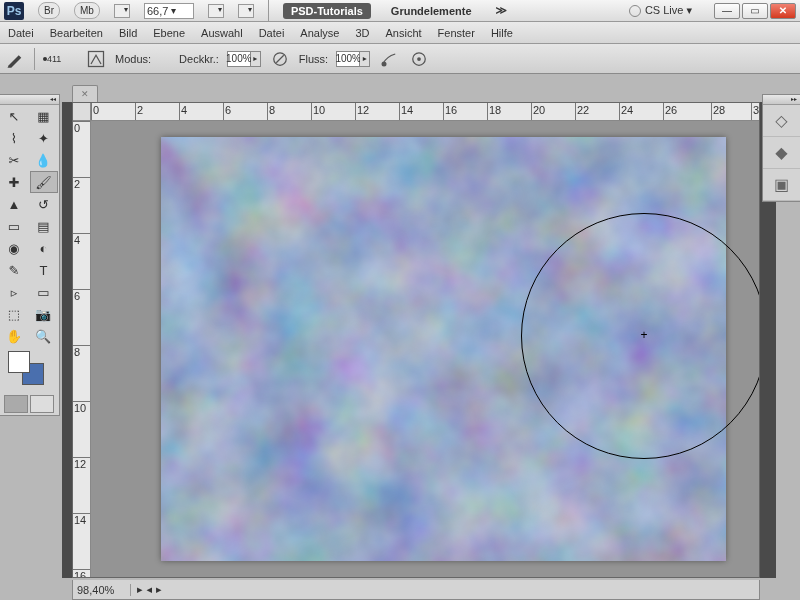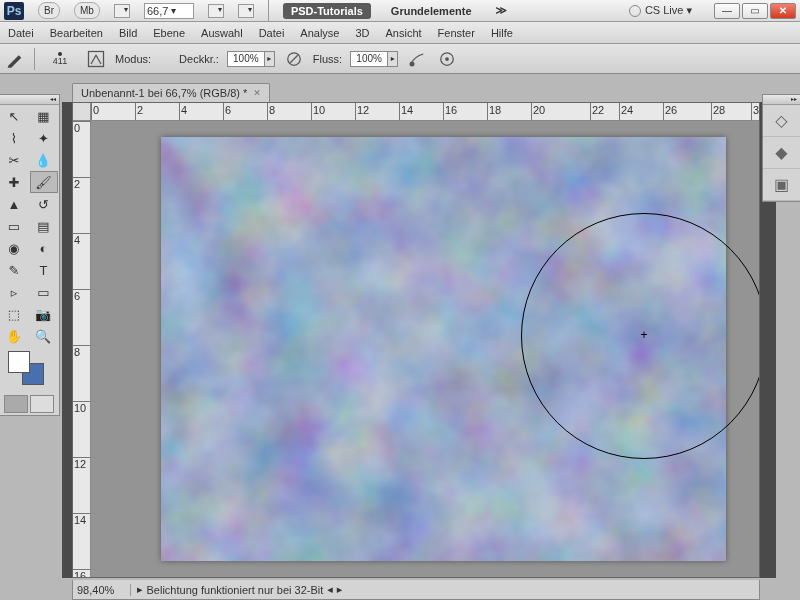--- a/index.html
+++ b/index.html
@@ -15,26 +15,26 @@
 .chev{font-weight:bold;padding:0 4px}
 .cs-live{display:flex;align-items:center;gap:4px;margin-left:auto}
 .cs-circ{width:12px;height:12px;border:1px solid #888;border-radius:50%}
 .win-ctrls{display:flex;gap:2px;margin-left:8px}
 .wc{width:26px;height:16px;border:1px solid #888;background:linear-gradient(#fdfdfd,#e4e4e4);display:flex;align-items:center;justify-content:center;border-radius:2px;font-size:10px}
 .wc.close{background:linear-gradient(#f08070,#d43a20);color:#fff;font-weight:bold}
 .menu-bar{height:22px;background:linear-gradient(#eaeaea,#d6d6d6);border-bottom:1px solid #999;display:flex;align-items:center;padding:0 8px;gap:16px}
 .menu-bar span{cursor:pointer}
 .opt-bar{height:30px;background:linear-gradient(#e6e6e6,#cfcfcf);border-bottom:1px solid #8a8a8a;display:flex;align-items:center;padding:0 4px;gap:8px;font-size:11px}
 .opt-ic{width:22px;height:22px;display:flex;align-items:center;justify-content:center;border:1px solid transparent}
-.brush-prev{display:flex;flex-direction:column;align-items:center;width:34px}
+.brush-prev{display:flex;align-items:center;width:34px}
 .brush-dot{width:4px;height:4px;background:#333;border-radius:50%}
 .sep{width:1px;height:22px;background:#999}
 .mode-sel{width:130px;height:18px;background:#fff;border:1px solid #888;display:flex;align-items:center;padding:0 4px;position:relative}
 .mode-sel:after{content:"▾";position:absolute;right:3px;font-size:9px}
-.pct-box{width:38px;height:16px;background:#fff;border:1px solid #888;text-align:center;display:inline-flex;align-items:center;justify-content:center;font-size:10px}
+.pct-box{width:24px;height:16px;background:#fff;border:1px solid #888;text-align:center;display:inline-flex;align-items:center;justify-content:center;font-size:10px}
 .arr-btn{width:10px;height:16px;background:#ddd;border:1px solid #888;display:inline-flex;align-items:center;justify-content:center;font-size:8px;border-left:none}
 .doc-strip{height:6px;background:#b8b8b8}
 .workspace{position:absolute;top:80px;left:0;right:0;bottom:0;background:#b8b8b8}
 .tool-col{position:absolute;left:0;top:14px;width:60px;background:#d4d4d4;border:1px solid #888;border-left:none;z-index:5}
 .tool-hdr{height:10px;background:linear-gradient(#e8e8e8,#c8c8c8);border-bottom:1px solid #999;position:relative}
 .tool-hdr:before{content:"◂◂";font-size:6px;position:absolute;right:3px;top:0}
 .tool-grid{display:grid;grid-template-columns:1fr 1fr}
 .tool{width:28px;height:22px;display:flex;align-items:center;justify-content:center;font-size:13px;cursor:pointer;border:1px solid transparent}
 .tool.sel{background:#bcbcbc;border:1px solid #888}
 .swatches{padding:6px 4px;position:relative;height:46px}
@@ -192,41 +192,40 @@
     <div class="qm-row">
       <div class="qm act"></div>
       <div class="qm"></div>
     </div>
   </div>
 
   <div class="side-strip-l"></div>
 
   <div class="tab-strip">
     <div class="doc-tab">
-      <span>Unbenannt-1 bei 66,7% (RGB/8) *</span>
       <span class="x">✕</span>
     </div>
   </div>
 
   <div class="canvas-wrap">
     <div class="ruler-c"></div>
     <div class="ruler-h">
         <div class="tks" id="rh">
           <div class="tk" style="left: 0px;">0</div>
           <div class="tk" style="left: 44px;">2</div>
           <div class="tk" style="left: 88px;">4</div>
           <div class="tk" style="left: 132px;">6</div>
           <div class="tk" style="left: 176px;">8</div>
           <div class="tk" style="left: 220px;">10</div>
           <div class="tk" style="left: 264px;">12</div>
           <div class="tk" style="left: 308px;">14</div>
           <div class="tk" style="left: 352px;">16</div>
           <div class="tk" style="left: 396px;">18</div>
           <div class="tk" style="left: 440px;">20</div>
-          <div class="tk" style="left: 499px;">22</div>
+          <div class="tk" style="left: 484px;">22</div>
           <div class="tk" style="left: 528px;">24</div>
           <div class="tk" style="left: 572px;">26</div>
           <div class="tk" style="left: 620px;">28</div>
           <div class="tk" style="left: 660px;">30</div>
         </div>
       </div>
     <div class="ruler-v">
         <div id="rv" style="position:relative;height:100%">
           <div class="tk" style="top: 0px;">0</div>
           <div class="tk" style="top: 56px;">2</div>
@@ -262,21 +261,20 @@
       <div class="brush-cursor"></div>
     </div>
   </div>
 
   <div class="scroll-v"></div>
 
   <div class="status">
     <div class="zb">98,40%</div>
     <div class="info">
       <span>▸</span>
-      <span>Belichtung funktioniert nur bei 32-Bit</span>
       <span>◂</span>
       <span>▸</span>
     </div>
   </div>
 
   <div class="right-col">
     <div class="tool-hdr"></div>
     <div class="r-ic">◇</div>
     <div class="r-ic">◆</div>
     <div class="r-ic">▣</div>

